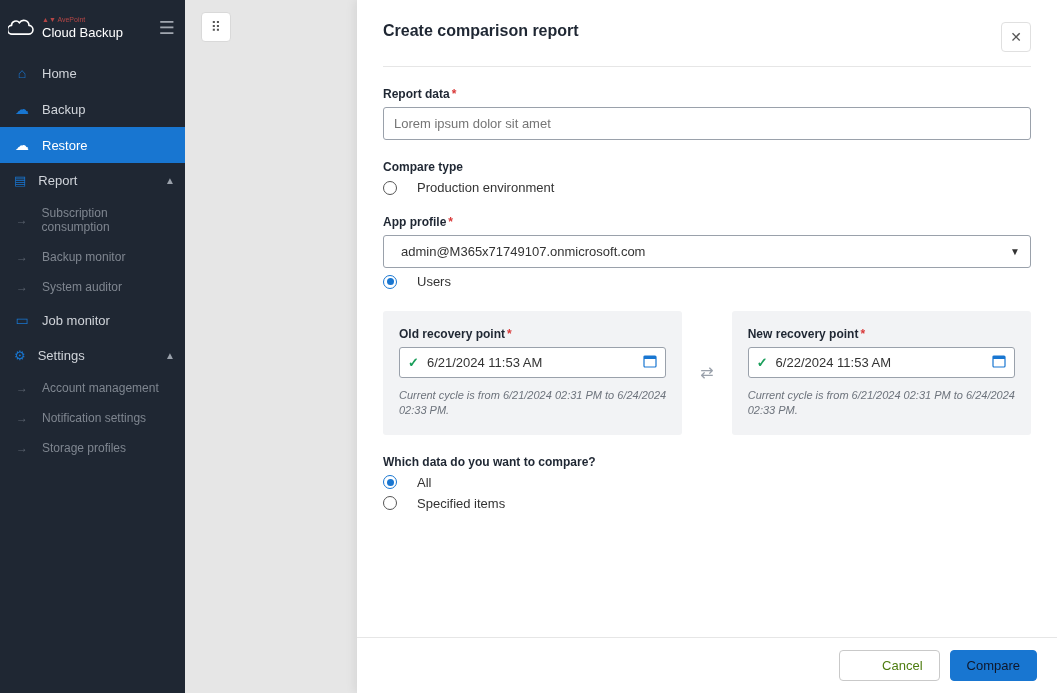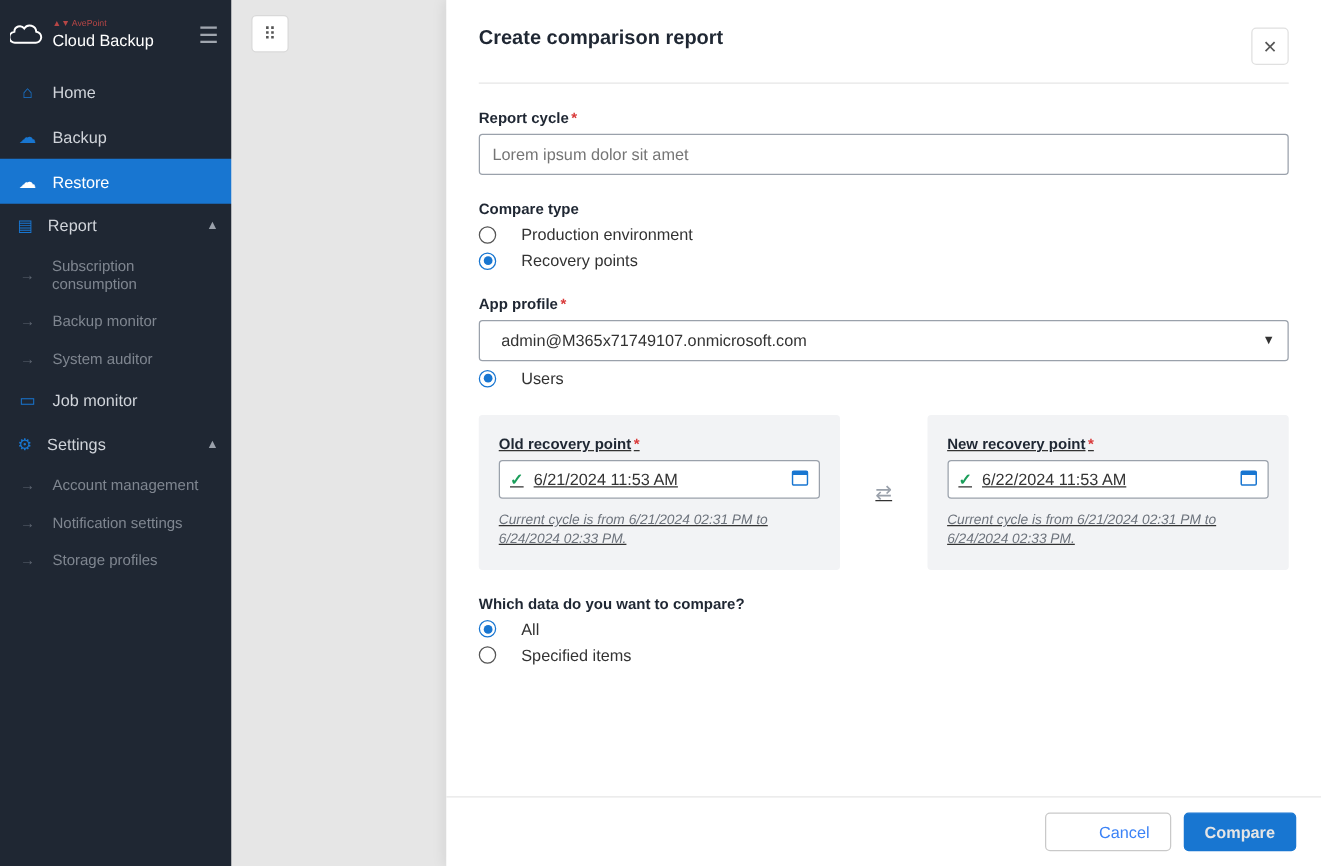--- a/index.html
+++ b/index.html
@@ -127,21 +127,21 @@
   .radio-row { display:flex; align-items:center; gap:20px; margin-top:6px; font-size:13px; color:#333;}
   .radio-outer {
     width:14px; height:14px; border-radius:50%;
     border:1.5px solid #555;
     display:flex; align-items:center; justify-content:center;
     flex-shrink:0;
     cursor:pointer;
   }
   .radio-outer.checked { border-color:#1876d1; }
   .radio-inner { width:7px; height:7px; border-radius:50%; background:#1876d1;}
-  .recovery-row { display:flex; gap:28px; align-items:center; margin-top:22px;text-decoration:underline;}
+  .recovery-row { display:flex; gap:18px; align-items:center; margin-top:22px;}
   .recovery-card {
     flex:1; background:#f2f3f5; border-radius:3px;
     padding:16px;
   }
   .icon-mid {
     color:#9aa1ab; font-size:16px;
   }
   .rp-label { font-size:12px; font-weight:600; color:#1f2733; margin-bottom:6px;}
   .rp-field {
     background:#fff; border:1px solid #9aa1ab; border-radius:3px;
@@ -155,22 +155,22 @@
     border-top:1px solid #e6e6e6;
     padding: 12px 20px;
     display:flex; justify-content:flex-end; gap:10px;
   }
   .btn {
     padding: 7px 16px;
     border-radius:4px;
     font-size:13px;
     cursor:pointer;
   }
-  .btn-secondary { background:#fff; border:1px solid #c9c9c9; color:#3b82f6;padding-left:42px;}
-  .btn-primary { background:#1876d1; border:1px solid #1876d1; color:#e5e5e5; font-weight:700;text-align:right;}
+  .btn-secondary { background:#fff; border:1px solid #c9c9c9; color:#4d7c0f;padding-left:42px;}
+  .btn-primary { background:#1876d1; border:1px solid #1876d1; color:#0f172a; font-weight:400;text-align:right;}
 </style>
 </head>
 <body>
 
 <div class="sidebar">
   <div class="logo-row">
     <div class="logo-wrap">
       <svg class="logo-cloud" viewBox="0 0 32 22">
         <path d="M24 8a6 6 0 0 0-11-3 5 5 0 0 0-9 3 5 5 0 0 0 1 10h18a5 5 0 0 0 1-10z" fill="none" stroke="#fff" stroke-width="1.8"></path>
       </svg>
@@ -252,34 +252,28 @@
     <div class="panel-title">Create comparison report</div>
     <div class="close-btn">
       <span>✕</span>
     </div>
   </div>
   <div class="panel-divider"></div>
 
   <div class="panel-body">
 
     <div class="form-label">
-      <span>Report cycle</span><span class="req">*</span>
+      <span>Report data</span><span class="req">*</span>
     </div>
     <input class="text-input" type="text" placeholder="Lorem ipsum dolor sit amet" style="">
 
     <div class="form-label mt20">Compare type</div>
     <div class="radio-row">
       <span class="radio-outer"></span>
       <span>Production environment</span>
-    </div>
-    <div class="radio-row">
-      <span class="radio-outer checked">
-          <span class="radio-inner"></span>
-        </span>
-      <span>Recovery points</span>
     </div>
 
     <div class="form-label mt20">
       <span>App profile</span><span class="req">*</span>
     </div>
     <div class="select-input">
       <span>admin@M365x71749107.onmicrosoft.com</span>
       <span style="font-size:10px;color:#333;">▼</span>
     </div>
 

